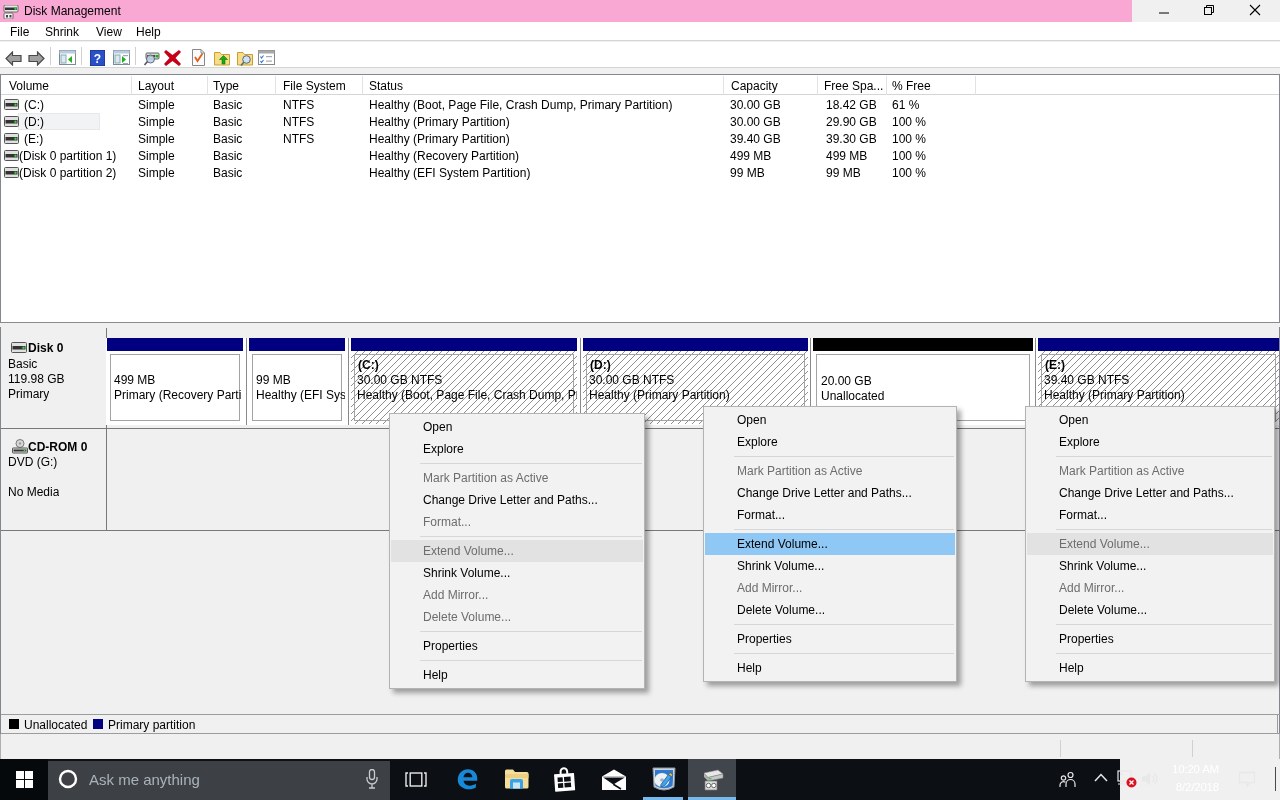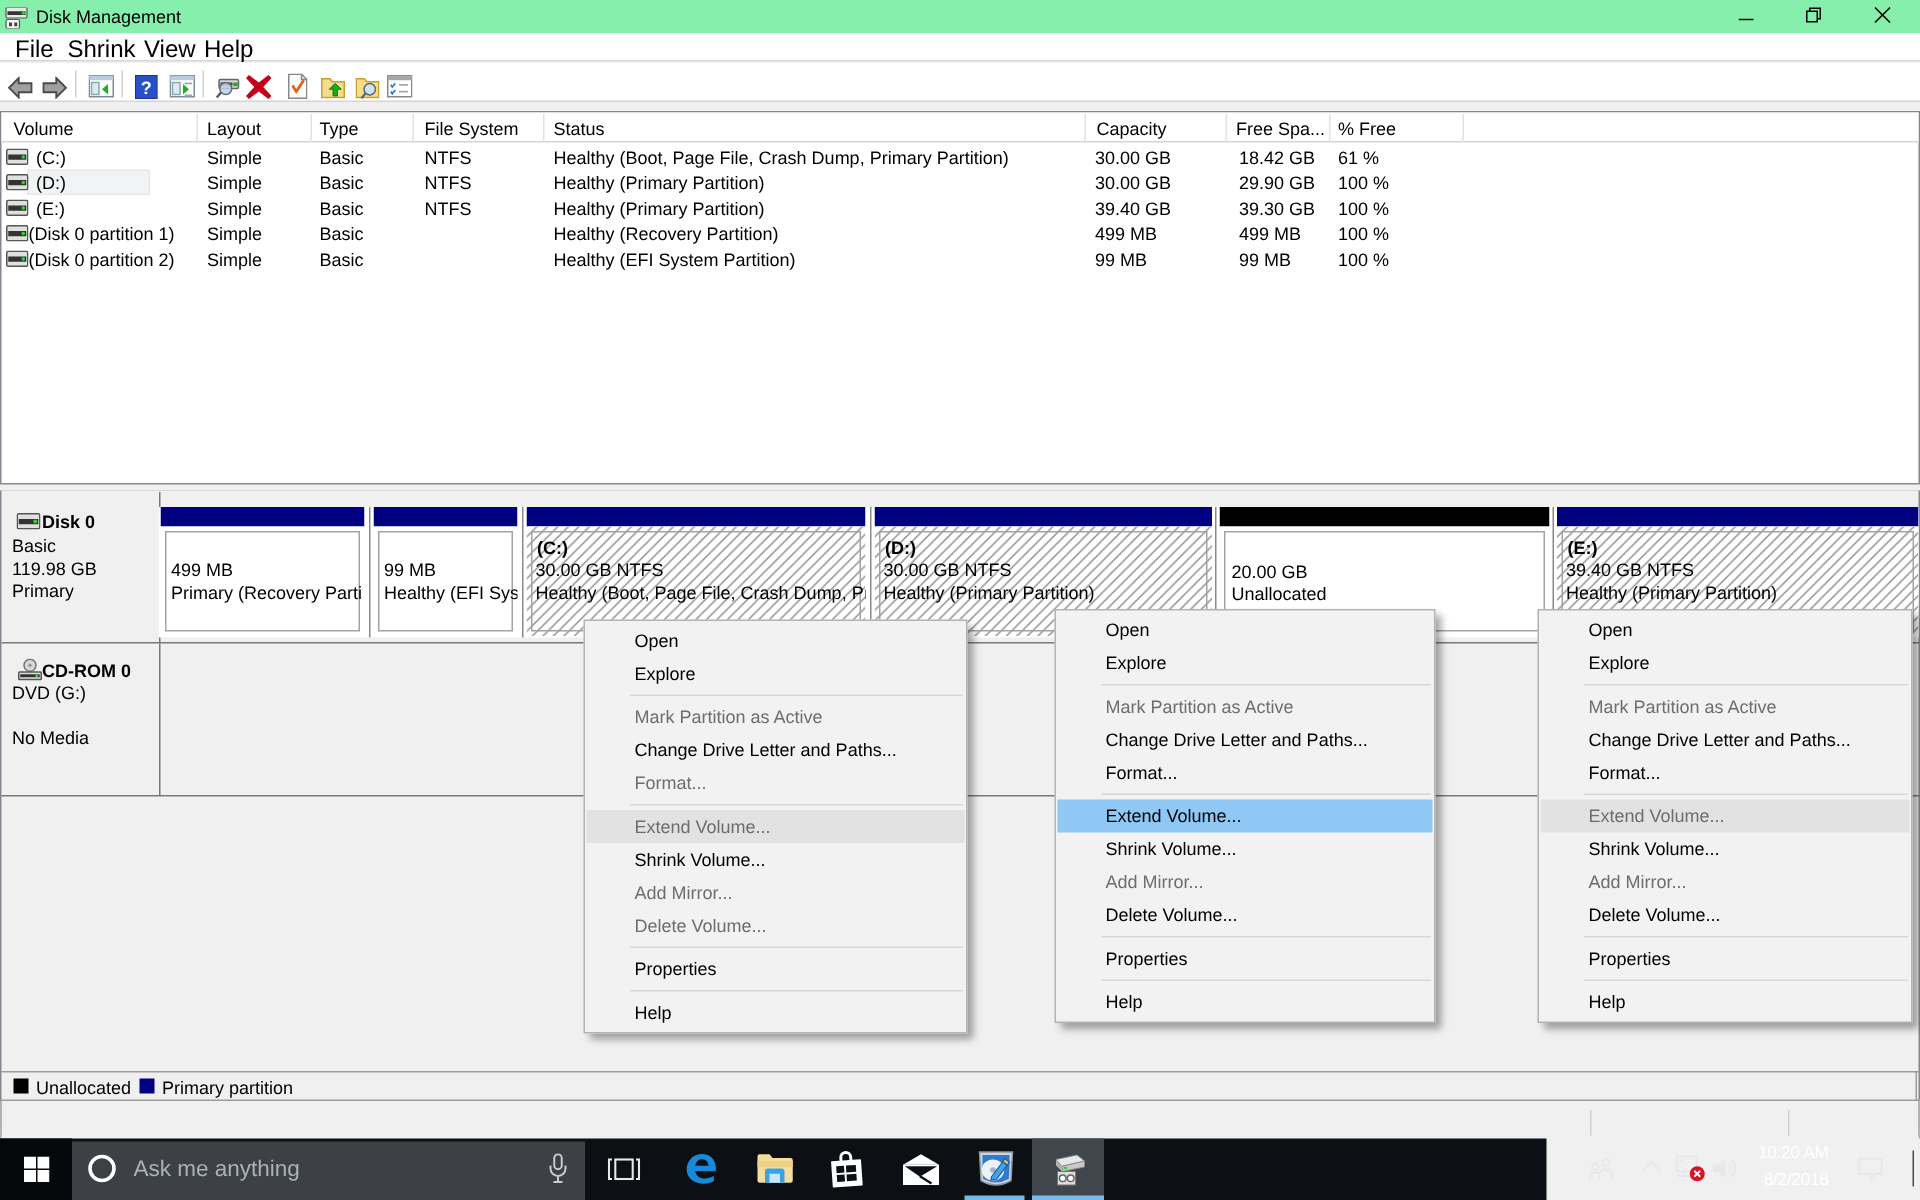--- a/index.html
+++ b/index.html
@@ -1,24 +1,24 @@
 <!DOCTYPE html>
 <html><head>
 <meta charset="utf-8">
 <style>
 *{margin:0;padding:0;box-sizing:border-box}
 html,body{width:1280px;height:800px;overflow:hidden}
 body{font:12px "Liberation Sans",sans-serif;color:#000;background:#f0f0f0;position:relative}
 .abs{position:absolute}
 .nw{white-space:nowrap;overflow:hidden}
 
-#titlebar{left:0;top:0;width:1280px;height:22px;background:#86efac}
+#titlebar{left:0;top:0;width:1132px;height:22px;background:#f9a8d4}
 #menubar{left:0;top:22px;width:1280px;height:19px;background:#fff;border-bottom:1px solid #d5d5d5}
 #toolbar{left:0;top:42px;width:1280px;height:26px;background:#fff;border-bottom:1px solid #d5d5d5}
-.menuitem{position:absolute;top:3px;font-size:16px}
+.menuitem{position:absolute;top:3px;font-size:12px}
 .tsep{position:absolute;top:3px;width:1px;height:18px;background:#d0d0d0}
 
 #listpane{left:0;top:74px;width:1280px;height:248px;background:#fff;border:1px solid #828790;border-bottom:none}
 .hsep{position:absolute;top:1px;width:1px;height:19px;background:#e2e2e2}
 .hlabel{position:absolute;top:4px}
 #lheader{left:0;top:0;width:1278px;height:20px;border-bottom:1px solid #d5d5d5;background:#fff}
 .lrow{position:absolute;left:0;width:1278px;height:17px}
 .cell{position:absolute;top:2px;white-space:nowrap}
 
 
@@ -32,21 +32,21 @@
 .ptxt{position:absolute;white-space:nowrap}
 .gline{position:absolute;top:10px;width:1px;height:87px;background:#8a8a8a}
 
 .menu{position:absolute;background:#f2f2f2;border:1px solid #b3b3b3;box-shadow:4px 4px 5px rgba(0,0,0,0.35);padding:2px 0}
 .mi{height:22px;line-height:22px;padding-left:33px;white-space:nowrap}
 .mi.dis{color:#6d6d6d}
 .mi.hgray{background:#e2e2e2;margin:0 1px;padding-left:32px}
 .mi.hblue{background:#8fc7f5;margin:0 1px;padding-left:32px}
 .msep{height:1px;background:#d7d7d7;margin:3px 2px 3px 30px}
 
-#taskbar{left:0;top:759px;width:1031px;height:41px;background:#0c1014}
+#taskbar{left:0;top:759px;width:1120px;height:41px;background:#0c1014}
 </style>
 </head>
 <body>
 <svg width="0" height="0" style="position:absolute">
   <defs>
     <pattern id="hp" width="7" height="7" patternUnits="userSpaceOnUse">
       <rect width="7" height="7" fill="#ffffff"></rect>
       <path d="M0,7 L7,0 M-1,1 L1,-1 M6,8 L8,6" stroke="#8f8f8f" stroke-width="1" fill="none"></path>
     </pattern>
   </defs>

